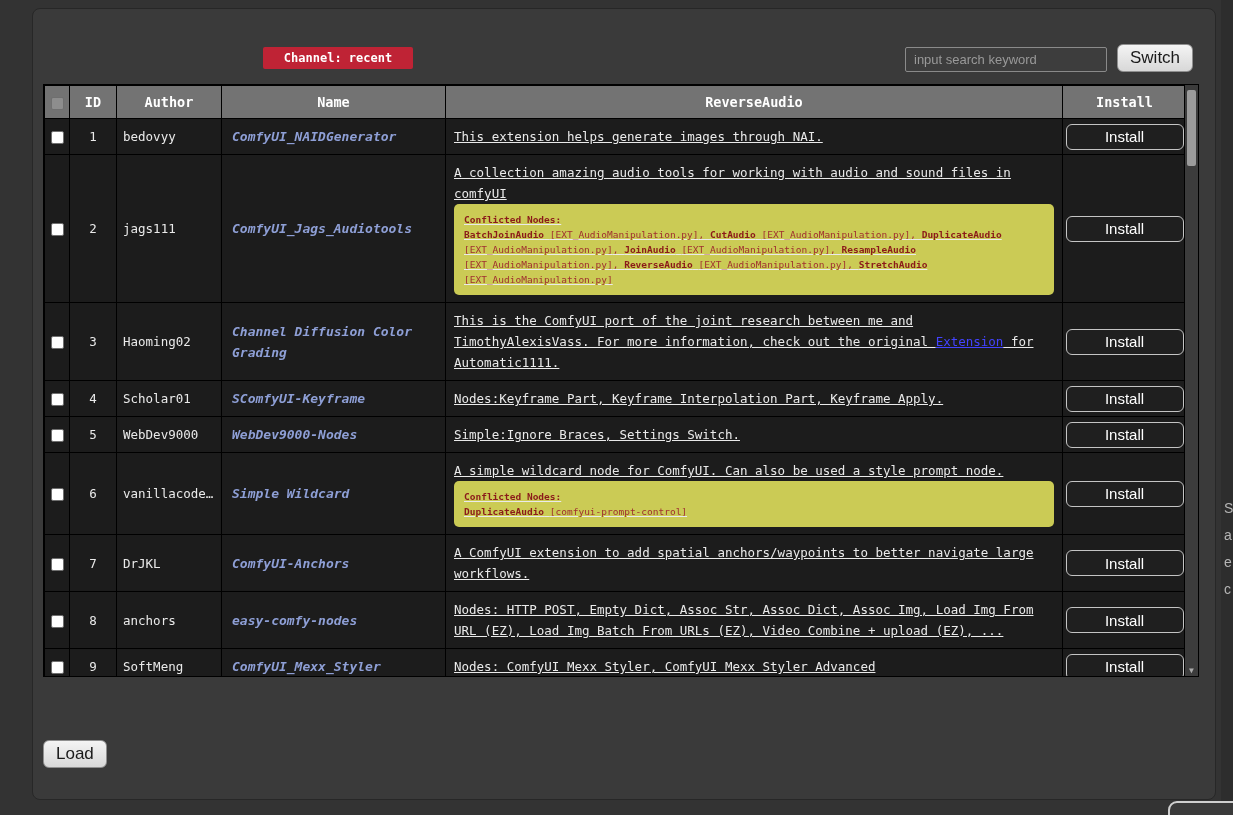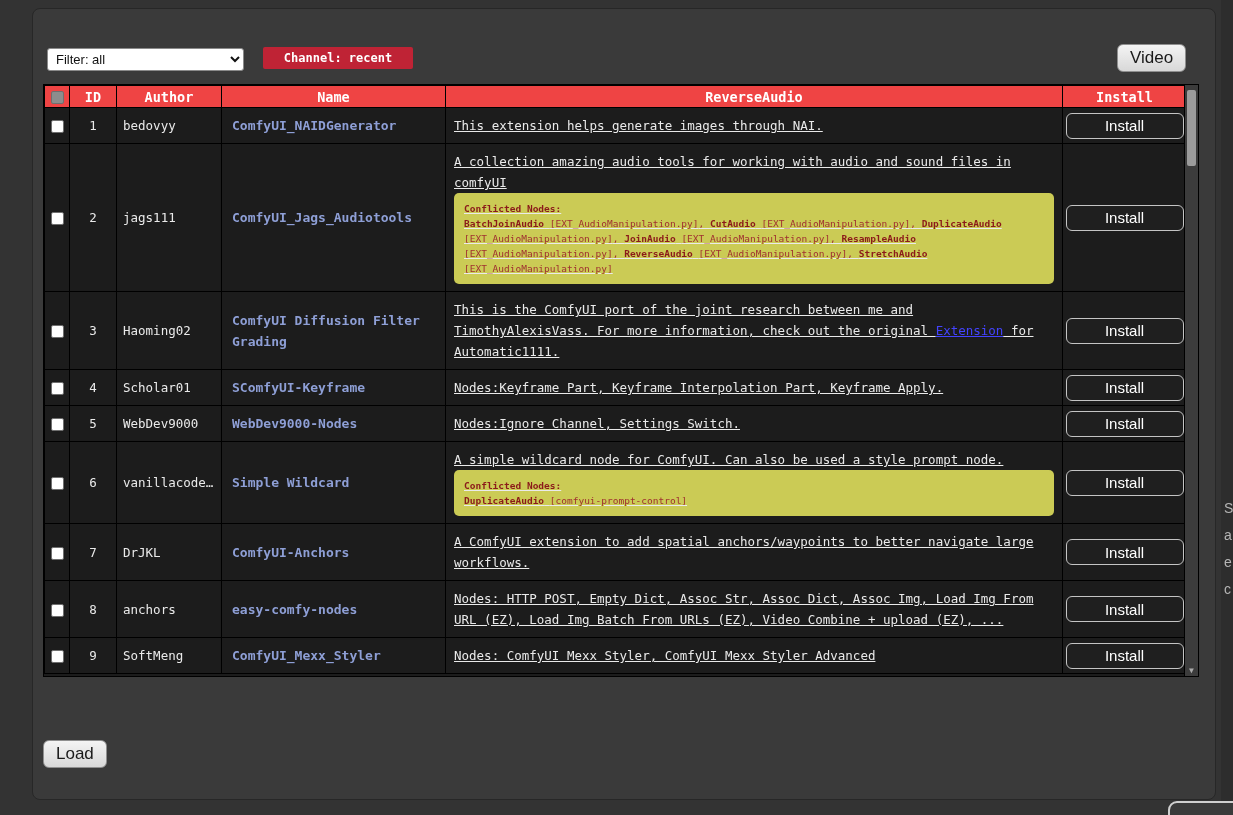--- a/index.html
+++ b/index.html
@@ -53,38 +53,38 @@
   }
   table { border-collapse:collapse; table-layout:fixed; width:1142px; }
   col.c-check   { width:25px; }
   col.c-id      { width:47px; }
   col.c-author  { width:105px; }
   col.c-name    { width:224px; }
   col.c-desc    { width:617px; }
   col.c-install { width:124px; }
 
   thead th {
-    background:#ef4444; color:#ffffff; font-weight:bold; font-size:13.5px;
-    height:22px; border:1px solid #000; text-align:center;
+    background:#737373; color:#ffffff; font-weight:bold; font-size:13.5px;
+    height:33px; border:1px solid #000; text-align:center;
   }
   tbody td { background:#1c1c1c; border:1px solid #000; vertical-align:middle; color:#eaeaea; }
 
   td.col-check, th.col-check { text-align:center; }
   input[type="checkbox"] {
     appearance:none; -webkit-appearance:none;
     width:13px; height:13px; background:#ffffff;
     border:1px solid #6f6f6f; border-radius:2px; vertical-align:middle; cursor:pointer;
   }
   thead input[type="checkbox"] { background:#8d8d8d; }
 
   td.col-id     { text-align:center; font-size:12.5px; }
   td.col-author { padding:4px 6px; font-size:12.5px; white-space:nowrap; overflow:hidden; }
   td.col-name   { padding:4px 10px; }
   .name-link    { color:var(--name_link, #8e9fd6); font-weight:bold; font-size:13px;
-                  line-height:20px; text-decoration:none; }
+                  line-height:20px; text-decoration:none;font-style:italic; }
   td.col-desc   { padding:7px 8px; font-size:12.5px; line-height:21px;text-decoration:underline; }
   .inline-link  { color:var(--inline_link, #4343ff); text-decoration:underline; }
 
   .conflict-box {
     background:var(--conflict_bg, #cbcb55);
     border-radius:5px; padding:8px 10px;
     font-size:9.5px; line-height:15px; color:var(--conflict_text_soft, #a03030);
   }
   .conflict-title, .conflict-node { font-weight:bold; color:var(--conflict_text, #8b1a1a); }
 
@@ -121,30 +121,28 @@
   .partial-button-fragment {
     position:absolute; left:1168px; top:801px; width:86px; height:40px;
     border:2px solid #cfcfcf; border-radius:9px; background:#3a3a3a; z-index:5;
   }
 </style>
 </head>
 <body>
 
 <div class="dialog">
 
-  <select class="filter-select">
-    <option>Filter: all</option>
-  </select>
 
   <div class="channel-badge">
     <span>Channel: recent</span>
   </div>
 
-
-  <button class="lightbtn search-btn">Video</button>
+  <input class="search-input" type="text" placeholder="input search keyword" style="">
+
+  <button class="lightbtn search-btn">Switch</button>
 
   <div class="table-wrap">
     <table>
       <colgroup>
         <col class="c-check">
           <col class="c-id">
           <col class="c-author">
         <col class="c-name">
           <col class="c-desc">
           <col class="c-install">
@@ -183,21 +181,21 @@
                 <div class="conflict-title">Conflicted Nodes:</div>
                 <div class="conflict-list"><strong class="conflict-node">BatchJoinAudio</strong> <span class="conflict-src">[EXT_AudioManipulation.py]</span>, <strong class="conflict-node">CutAudio</strong> <span class="conflict-src">[EXT_AudioManipulation.py]</span>, <strong class="conflict-node">DuplicateAudio</strong> <span class="conflict-src">[EXT_AudioManipulation.py]</span>, <strong class="conflict-node">JoinAudio</strong> <span class="conflict-src">[EXT_AudioManipulation.py]</span>, <strong class="conflict-node">ResampleAudio</strong> <span class="conflict-src">[EXT_AudioManipulation.py]</span>, <strong class="conflict-node">ReverseAudio</strong> <span class="conflict-src">[EXT_AudioManipulation.py]</span>, <strong class="conflict-node">StretchAudio</strong> <span class="conflict-src">[EXT_AudioManipulation.py]</span></div>
               </div>
             </td>
             <td class="col-install"><button class="install-btn">Install</button></td>
           </tr>
           <tr>
             <td class="col-check"><input type="checkbox" style=""></td>
             <td class="col-id">3</td>
             <td class="col-author">Haoming02</td>
-            <td class="col-name"><a class="name-link" href="#">ComfyUI Diffusion Filter Grading</a></td>
+            <td class="col-name"><a class="name-link" href="#">Channel Diffusion Color Grading</a></td>
             <td class="col-desc">
               <div><span>This is the ComfyUI port of the joint research between me and TimothyAlexisVass. For more information, check out the original </span><a class="inline-link" href="#">Extension</a><span> for Automatic1111.</span></div>
             </td>
             <td class="col-install"><button class="install-btn">Install</button></td>
           </tr>
           <tr>
             <td class="col-check"><input type="checkbox" style=""></td>
             <td class="col-id">4</td>
             <td class="col-author">Scholar01</td>
             <td class="col-name"><a class="name-link" href="#">SComfyUI-Keyframe</a></td>
@@ -205,21 +203,21 @@
               <div><span>Nodes:Keyframe Part, Keyframe Interpolation Part, Keyframe Apply.</span></div>
             </td>
             <td class="col-install"><button class="install-btn">Install</button></td>
           </tr>
           <tr>
             <td class="col-check"><input type="checkbox" style=""></td>
             <td class="col-id">5</td>
             <td class="col-author">WebDev9000</td>
             <td class="col-name"><a class="name-link" href="#">WebDev9000-Nodes</a></td>
             <td class="col-desc">
-              <div><span>Nodes:Ignore Channel, Settings Switch.</span></div>
+              <div><span>Simple:Ignore Braces, Settings Switch.</span></div>
             </td>
             <td class="col-install"><button class="install-btn">Install</button></td>
           </tr>
           <tr>
             <td class="col-check"><input type="checkbox" style=""></td>
             <td class="col-id">6</td>
             <td class="col-author">vanillacode…</td>
             <td class="col-name"><a class="name-link" href="#">Simple Wildcard</a></td>
             <td class="col-desc">
               <div><span>A simple wildcard node for ComfyUI. Can also be used a style prompt node.</span></div>

